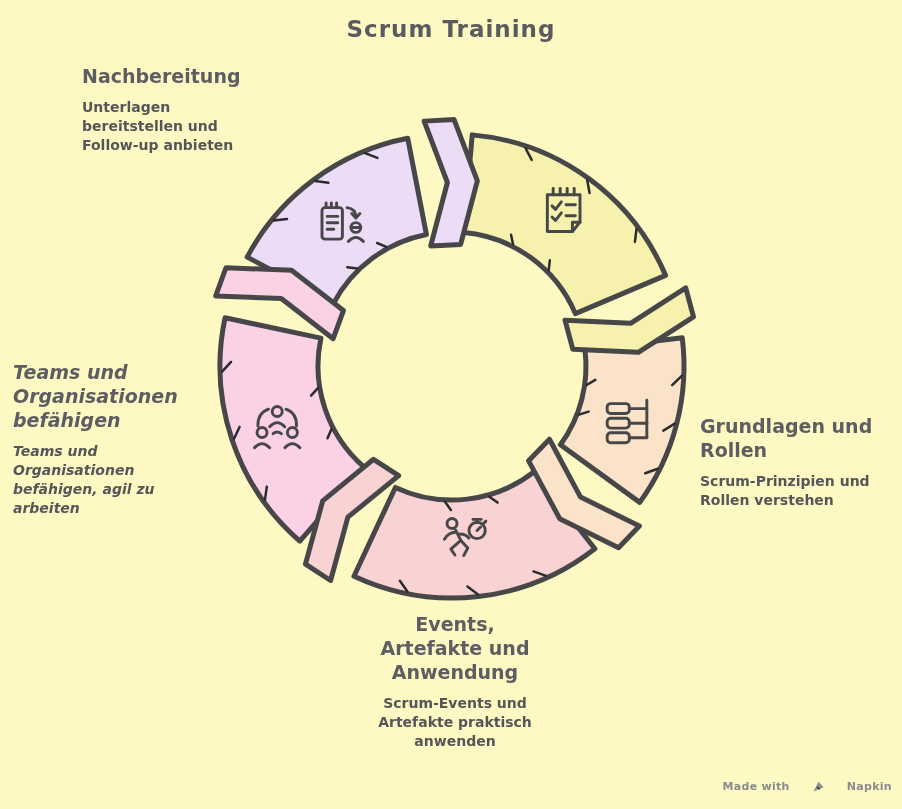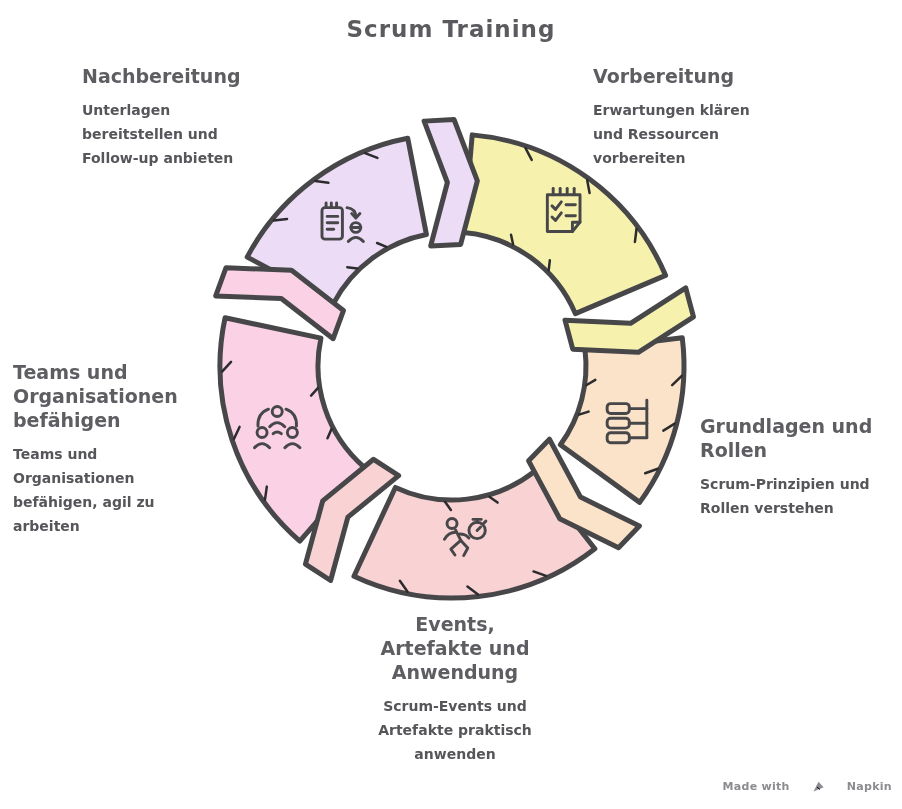--- a/index.html
+++ b/index.html
@@ -1,44 +1,44 @@
 <!DOCTYPE html>
 <html><head>
 <meta charset="utf-8">
 <style>
   html, body { margin: 0; padding: 0; background: #000; }
   .stage {
     position: relative;
     width: 902px; height: 809px;
-    background: #ffffff;
+    background: #fef9c3;
     overflow: hidden;
     font-family: "DejaVu Sans", sans-serif;
   }
   #ring-svg { position: absolute; left: 0; top: 0; }
   .page-title {
     position: absolute; top: 16px; left: 50%; transform: translateX(-50%);
     font-size: 23px; font-weight: bold; letter-spacing: 1px;
     color: #5a5a5f; white-space: nowrap;
   }
   .label-block { position: absolute; }
   .label-block .seg-heading {
     font-size: 19px; font-weight: bold; line-height: 24px;
     color: #5d5d62; white-space: pre-line; margin-bottom: 10px;
   }
   .label-block .seg-body {
-    font-size: 14px; font-weight: bold; line-height: 24px;
+    font-size: 14px; font-weight: bold; line-height: 19px;
     color: #55555a; white-space: pre-line;
   }
   .align-right { text-align: left; }
   .align-left  { text-align: left; }
   .align-center{ text-align: center; }
   .blk-nachbereitung { right: 590px; top: 64px; width: 230px; }
   .blk-vorbereitung  { left: 593px; top: 64px; width: 230px; }
   .blk-grundlagen    { left: 700px; top: 414px; width: 190px; }
-  .blk-teams         { right: 699px; top: 360px; width: 190px; }
+  .blk-teams         { right: 699px; top: 360px; width: 190px; font-style: italic; }
   .blk-events        { left: 455px; top: 612px; transform: translateX(-50%); width: 230px; }
   .footer-badge {
     position: absolute; right: 10px; bottom: 16px;
     display: flex; align-items: center; gap: 22px;
     color: #8b8b90; font-size: 11px; font-weight: bold; letter-spacing: .3px;
   }
   .footer-badge svg { display: block; }
 </style>
 </head>
 <body>
@@ -144,26 +144,20 @@
 
   <div class="page-title">Scrum Training</div>
 
   <div class="label-block blk-nachbereitung align-right">
     <div class="seg-heading">Nachbereitung</div>
     <div class="seg-body">Unterlagen
 bereitstellen und
 Follow-up anbieten</div>
   </div>
 
-  <div class="label-block blk-vorbereitung align-left">
-    <div class="seg-heading">Vorbereitung</div>
-    <div class="seg-body">Erwartungen klären
-und Ressourcen
-vorbereiten</div>
-  </div>
 
   <div class="label-block blk-grundlagen align-left">
     <div class="seg-heading">Grundlagen und
 Rollen</div>
     <div class="seg-body">Scrum-Prinzipien und
 Rollen verstehen</div>
   </div>
 
   <div class="label-block blk-teams align-right">
     <div class="seg-heading">Teams und

